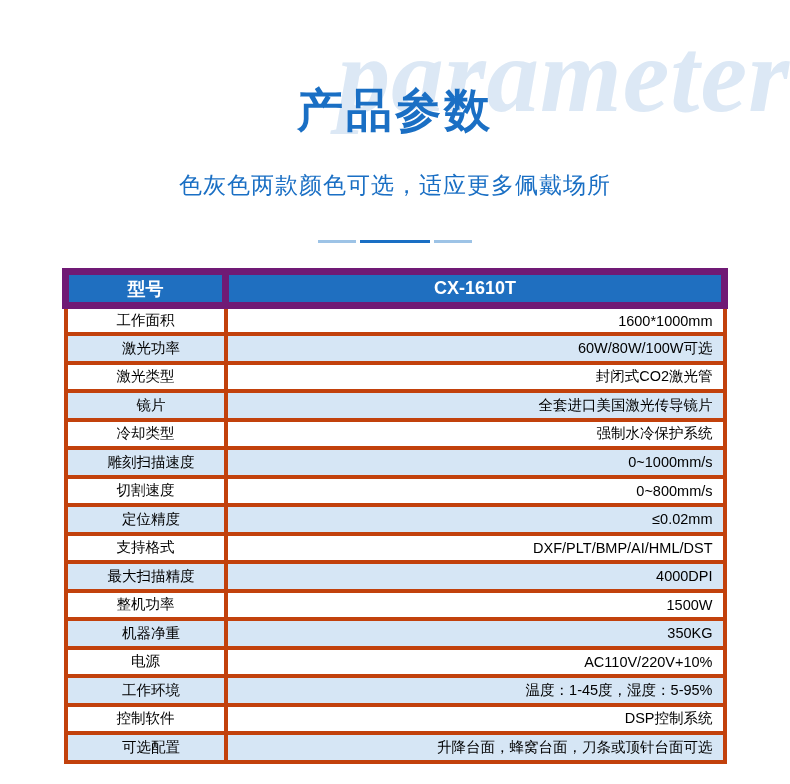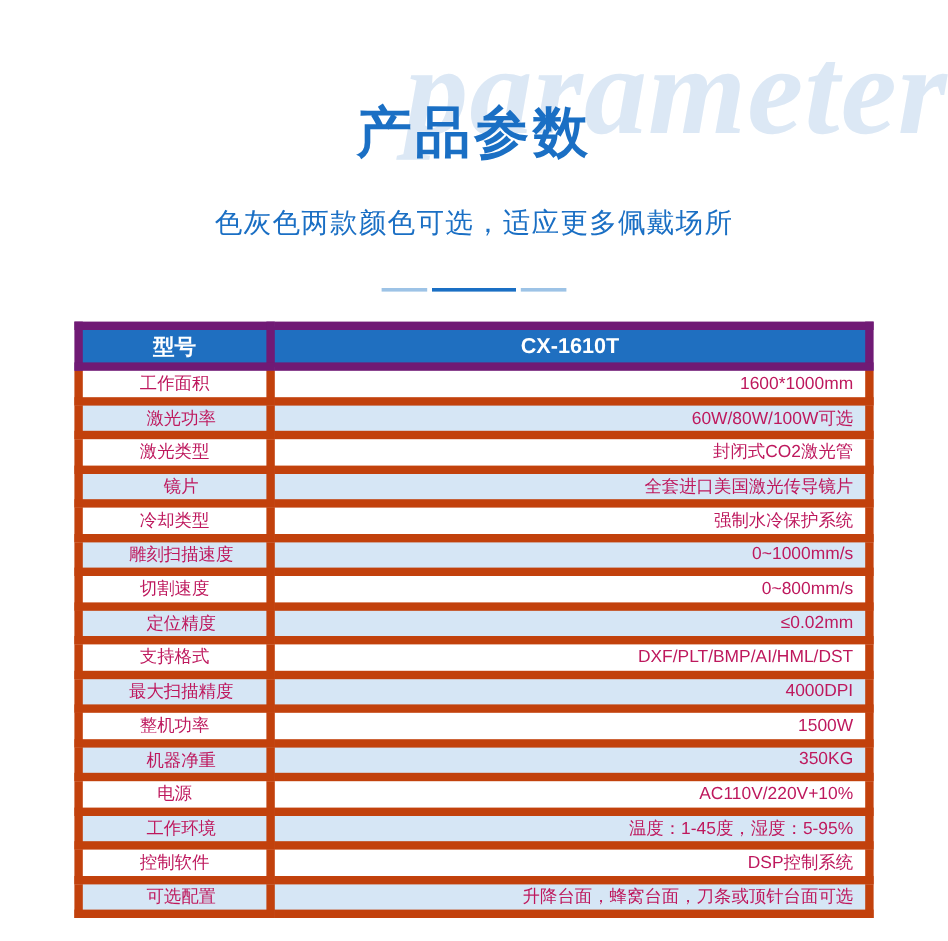--- a/index.html
+++ b/index.html
@@ -92,24 +92,24 @@
   }
   .spec-table tr.header-row td {
     background: #1f6fc0;
     color: #ffffff;
     font-weight: 700;
     font-size: 18px;
     height: 34px;
     border: 7px solid #701a75;
   }
   .spec-table td {
-    border: 7px solid #c2410c;
+    border: 4px solid #c2410c;
     height: 28.5px;
     padding: 0 10px;
-    color: #be185d;
+    color: #000000;
   }
   .spec-table td.label {
     width: 160px;
     text-align: center;
     vertical-align: middle;
   }
   .spec-table td.value {
     text-align: right;
     vertical-align: middle;
   }

